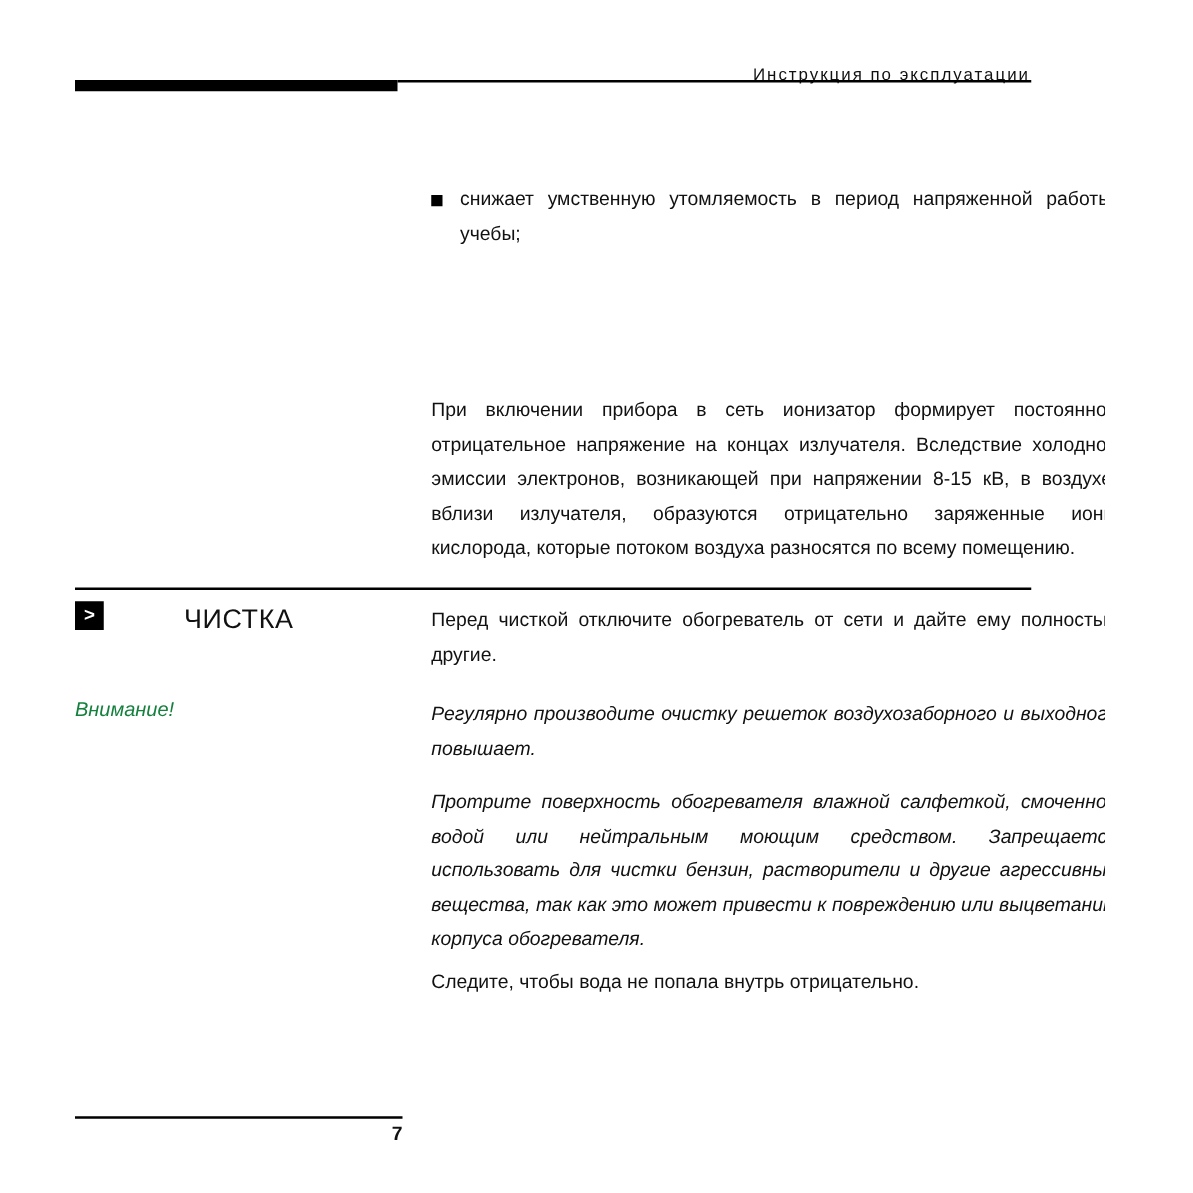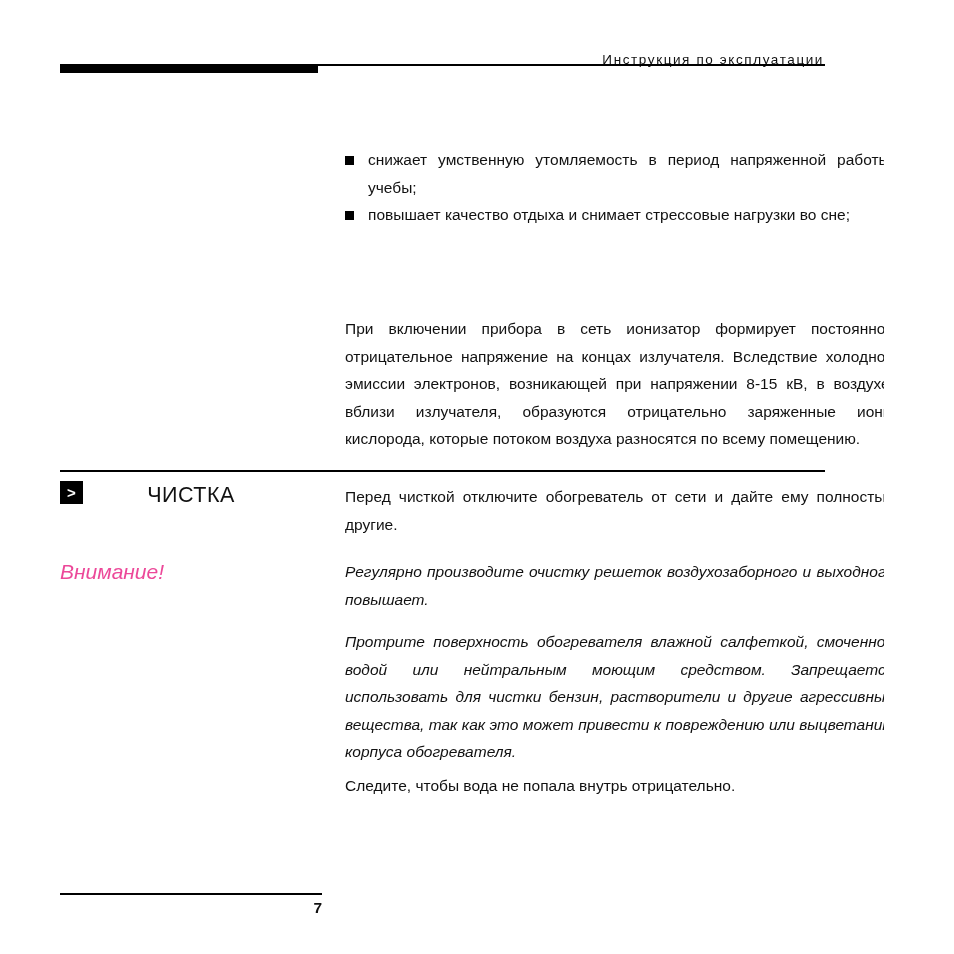--- a/index.html
+++ b/index.html
@@ -95,22 +95,22 @@
     letter-spacing: 0.5px;
     color: #111;
   }
   .section-intro { top: 483px; }
 
   .attention-label {
     position: absolute;
     top: 560px;
     left: 60px;
     font-style: italic;
-    font-size: 21px;
-    color: #ec4899;
+    font-size: 16px;
+    color: #15803d;
   }
   .attention-text { top: 558px; font-style: italic; }
 
   .para-clean { top: 628px; font-style: italic; }
   .para-water { top: 772px; }
 
   
   .footer-rule {
     position: absolute;
     top: 893px;
@@ -137,24 +137,20 @@
 
   <div class="header-title">Инструкция по эксплуатации</div>
   <div class="header-rule-thick"></div>
   <div class="header-rule-thin"></div>
 
   <div class="body-col bullet-list">
     <div class="bullet-item">
       <span class="bullet-marker"></span>
       <span class="bullet-text text">снижает умственную утомляемость в период напряженной работы, учебы;</span>
     </div>
-    <div class="bullet-item">
-      <span class="bullet-marker"></span>
-      <span class="bullet-text text">повышает качество отдыха и снимает стрессовые нагрузки во сне;</span>
-    </div>
   </div>
 
   <div class="body-col text para-ionizer">При включении прибора в сеть ионизатор формирует постоянное отрицательное напряжение на концах излучателя. Вследствие холодной эмиссии электронов, возникающей при напряжении 8-15 кВ, в воздухе, вблизи излучателя, образуются отрицательно заряженные ионы кислорода, которые потоком воздуха разносятся по всему помещению.</div>
 
   <div class="section-divider"></div>
 
   <div class="section-marker">&gt;</div>
   <div class="section-title">
     <div>ЧИСТКА</div>
   </div>

